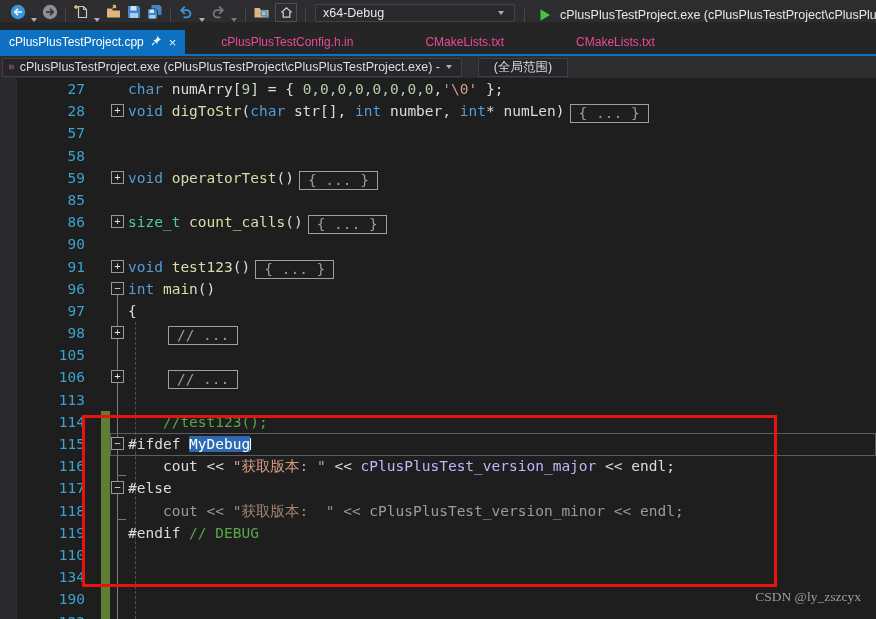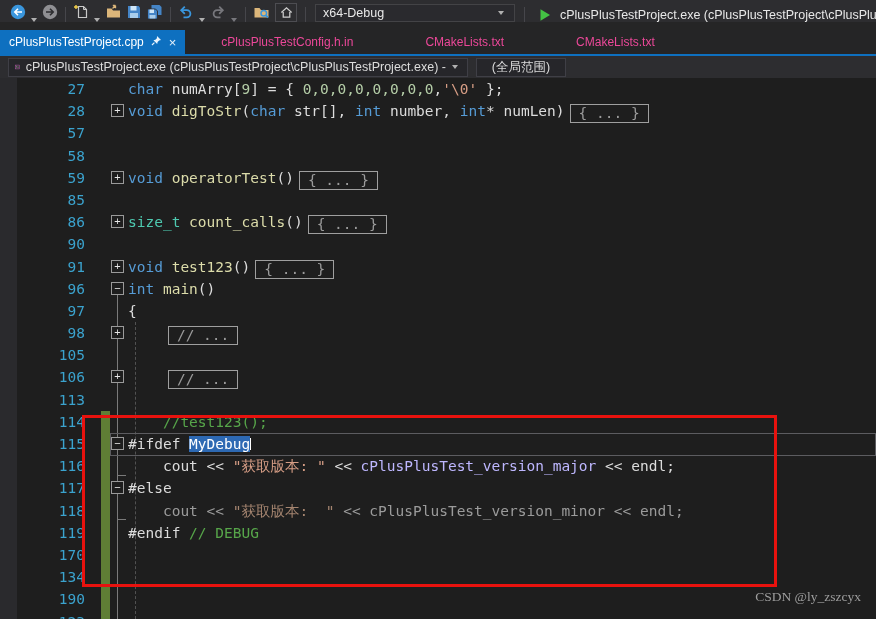--- a/index.html
+++ b/index.html
@@ -23,21 +23,21 @@
 
   
   .tabstrip{height:34px;background:var(--tabstripBg);position:relative}
   .tabline{position:absolute;bottom:0;left:0;right:0;height:2px;background:var(--tabActiveBg)}
   .tabs{position:absolute;bottom:2px;left:0;right:12px;height:24px;display:flex}
   .tab{display:flex;align-items:center;font-size:12px;color:#ec4899;padding:0 36px;height:24px}
   .tab.active{background:var(--tabActiveBg);color:#fff;padding:0 9px;gap:7px}
   .tab .x{font-size:13px;line-height:13px;color:#e8f2fb}
 
   
-  .navbar{height:22px;background:var(--navBg);display:flex;align-items:center;padding-left:8px;gap:8px}
+  .navbar{height:22px;background:var(--navBg);display:flex;align-items:center;padding-left:2px;gap:16px}
   .navcombo{height:19px;background:#26262a;border:1px solid #3f3f46;display:flex;align-items:center;
     color:#dcdcdc;font-size:12.5px;padding:0 6px;gap:6px;overflow:hidden;white-space:nowrap}
   #nav-target{width:460px}
   #nav-target .caret{margin-left:auto}
   #nav-scope{width:90px;justify-content:center}
 
   
   .editor{position:absolute;top:78px;left:0;width:876px;height:541px;background:var(--editorBg);
     font-family:"DejaVu Sans Mono","Liberation Mono",monospace;font-size:14.5px;overflow:hidden}
   .indicator{position:absolute;left:0;top:0;width:17px;height:541px;background:#2a2a2d;z-index:0}
@@ -297,21 +297,21 @@
         </div>
         <div class="row">
           <span class="lnum">118</span>
           <span class="codetext"><span class="tk-gy">    cout &lt;&lt; </span><span class="tk-si">"获取版本:  "</span><span class="tk-gy"> &lt;&lt; cPlusPlusTest_version_minor &lt;&lt; endl;</span></span>
         </div>
         <div class="row">
           <span class="lnum">119</span>
           <span class="codetext"><span class="tk-id">#endif </span><span class="tk-cm">// DEBUG</span></span>
         </div>
         <div class="row">
-          <span class="lnum">170</span>
+          <span class="lnum">110</span>
           <span class="codetext"></span>
         </div>
         <div class="row">
           <span class="lnum">134</span>
           <span class="codetext"></span>
         </div>
         <div class="row">
           <span class="lnum">190</span>
           <span class="codetext"></span>
         </div>

